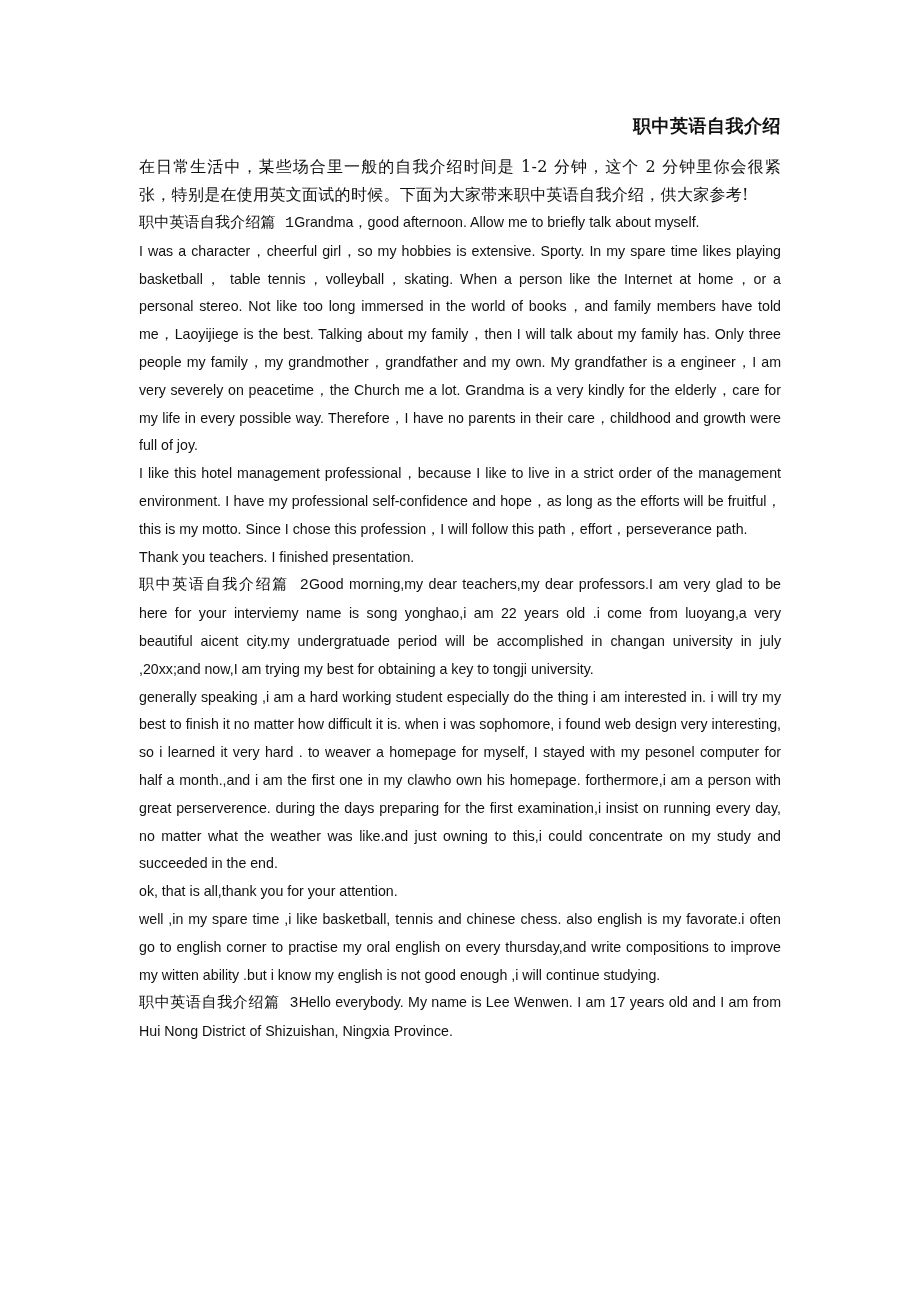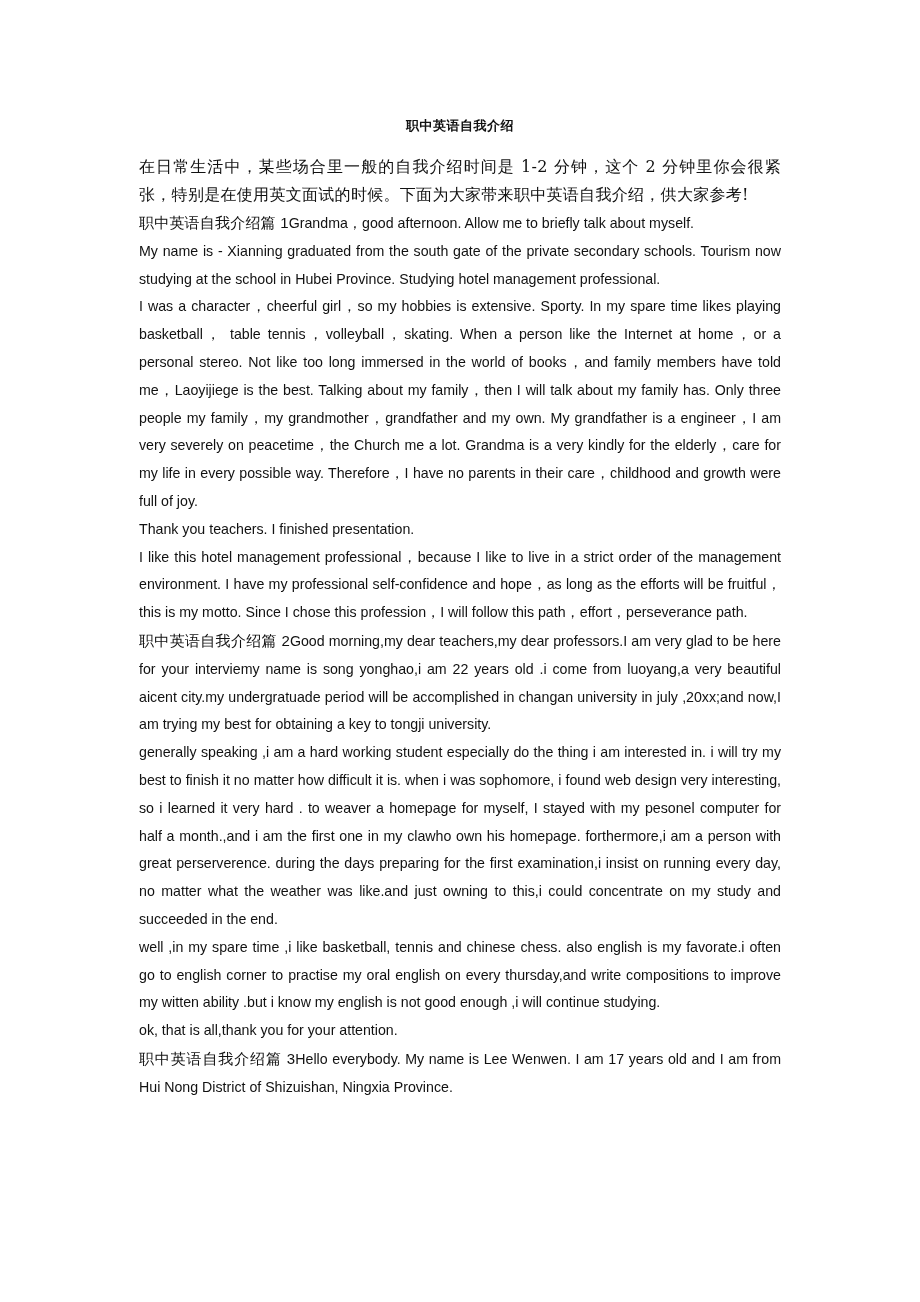--- a/index.html
+++ b/index.html
@@ -5,40 +5,39 @@
   html, body { margin: 0; padding: 0; background: #ffffff; }
   body { width: 920px; height: 1302px; position: relative; overflow: hidden; }
   .page {
     position: absolute; left: 139px; top: 112px; width: 642px;
     color: #111111;
     font-family: "Liberation Sans", "DejaVu Sans", sans-serif;
     font-size: 14.2px;
     line-height: 27.8px;
   }
   .title {
-    text-align: center; font-family: "DejaVu Serif", "Liberation Serif", serif;
-    font-size: 13px; line-height: 28px; margin: 0 0 13px 0; letter-spacing: 0.5px;
+    text-align: right; font-family: "DejaVu Serif", "Liberation Serif", serif;
+    font-size: 18px; line-height: 28px; margin: 0 0 13px 0; letter-spacing: 0.5px;
   }
   .p { margin: 0; text-align: justify; }
-  .cn { font-family: Liberation Sans, sans-serif; font-size: 15px; letter-spacing: 0.2px; margin-top: 44px; }
+  .cn { font-family: Liberation Mono, monospace; font-size: 15px; letter-spacing: 0.2px; margin-top: 44px; }
   .intro { font-family: "DejaVu Serif", "Liberation Serif", serif; font-size: 16px; line-height: 28px; letter-spacing: 0.3px; }
 </style>
 </head>
 <body>
 
 <div class="page">
   <h1 class="title">职中英语自我介绍</h1>
 
   <p class="p intro">在日常生活中，某些场合里一般的自我介绍时间是 1-2 分钟，这个 2 分钟里你会很紧张，特别是在使用英文面试的时候。下面为大家带来职中英语自我介绍，供大家参考!</p>
 
   <p class="p"><span class="cn">职中英语自我介绍篇 1</span><span>Grandma，good afternoon. Allow me to briefly talk about myself.</span></p>
-  <p class="p">My name is - Xianning graduated from the south gate of the private secondary schools. Tourism now studying at the school in Hubei Province. Studying hotel management professional.</p>
   <p class="p">I was a character，cheerful girl，so my hobbies is extensive. Sporty. In my spare time likes playing basketball，  table tennis，volleyball，skating. When a person like the Internet at home，or a personal stereo. Not like too long immersed in the world of books，and family members have told me，Laoyijiege is the best. Talking about my family，then I will talk about my family has. Only three people my family，my grandmother，grandfather and my own. My grandfather is a engineer，I am very severely on peacetime，the Church me a lot. Grandma is a very kindly for the elderly，care for my life in every possible way. Therefore，I have no parents in their care，childhood and growth were full of joy.</p>
+  <p class="p">I like this hotel management professional，because I like to live in a strict order of the management environment. I have my professional self-confidence and hope，as long as the efforts will be fruitful，this is my motto. Since I chose this profession，I will follow this path，effort，perseverance path.</p>
   <p class="p">Thank you teachers. I finished presentation.</p>
-  <p class="p">I like this hotel management professional，because I like to live in a strict order of the management environment. I have my professional self-confidence and hope，as long as the efforts will be fruitful，this is my motto. Since I chose this profession，I will follow this path，effort，perseverance path.</p>
 
   <p class="p"><span class="cn">职中英语自我介绍篇 2</span><span>Good morning,my dear teachers,my dear professors.I am very glad to be here for your interviemy name is song yonghao,i am 22 years old .i come from luoyang,a very beautiful aicent city.my undergratuade period will be accomplished in changan university in july ,20xx;and now,I am trying my best for obtaining a key to tongji university.</span></p>
   <p class="p">generally speaking ,i am a hard working student especially do the thing i am interested in. i will try my best to finish it no matter how difficult it is. when i was sophomore, i found web design very interesting, so i learned it very hard . to weaver a homepage for myself, I stayed with my pesonel computer for half a month.,and i am the first one in my clawho own his homepage. forthermore,i am a person with great perserverence. during the days preparing for the first examination,i insist on running every day, no matter what the weather was like.and just owning to this,i could concentrate on my study and succeeded in the end.</p>
+  <p class="p">ok, that is all,thank you for your attention.</p>
   <p class="p">well ,in my spare time ,i like basketball, tennis and chinese chess. also english is my favorate.i often go to english corner to practise my oral english on every thursday,and write compositions to improve my witten ability .but i know my english is not good enough ,i will continue studying.</p>
-  <p class="p">ok, that is all,thank you for your attention.</p>
 
   <p class="p"><span class="cn">职中英语自我介绍篇 3</span><span>Hello everybody. My name is Lee Wenwen. I am 17 years old and I am from Hui Nong District of Shizuishan, Ningxia Province.</span></p>
 </div>
 
 </body></html>

